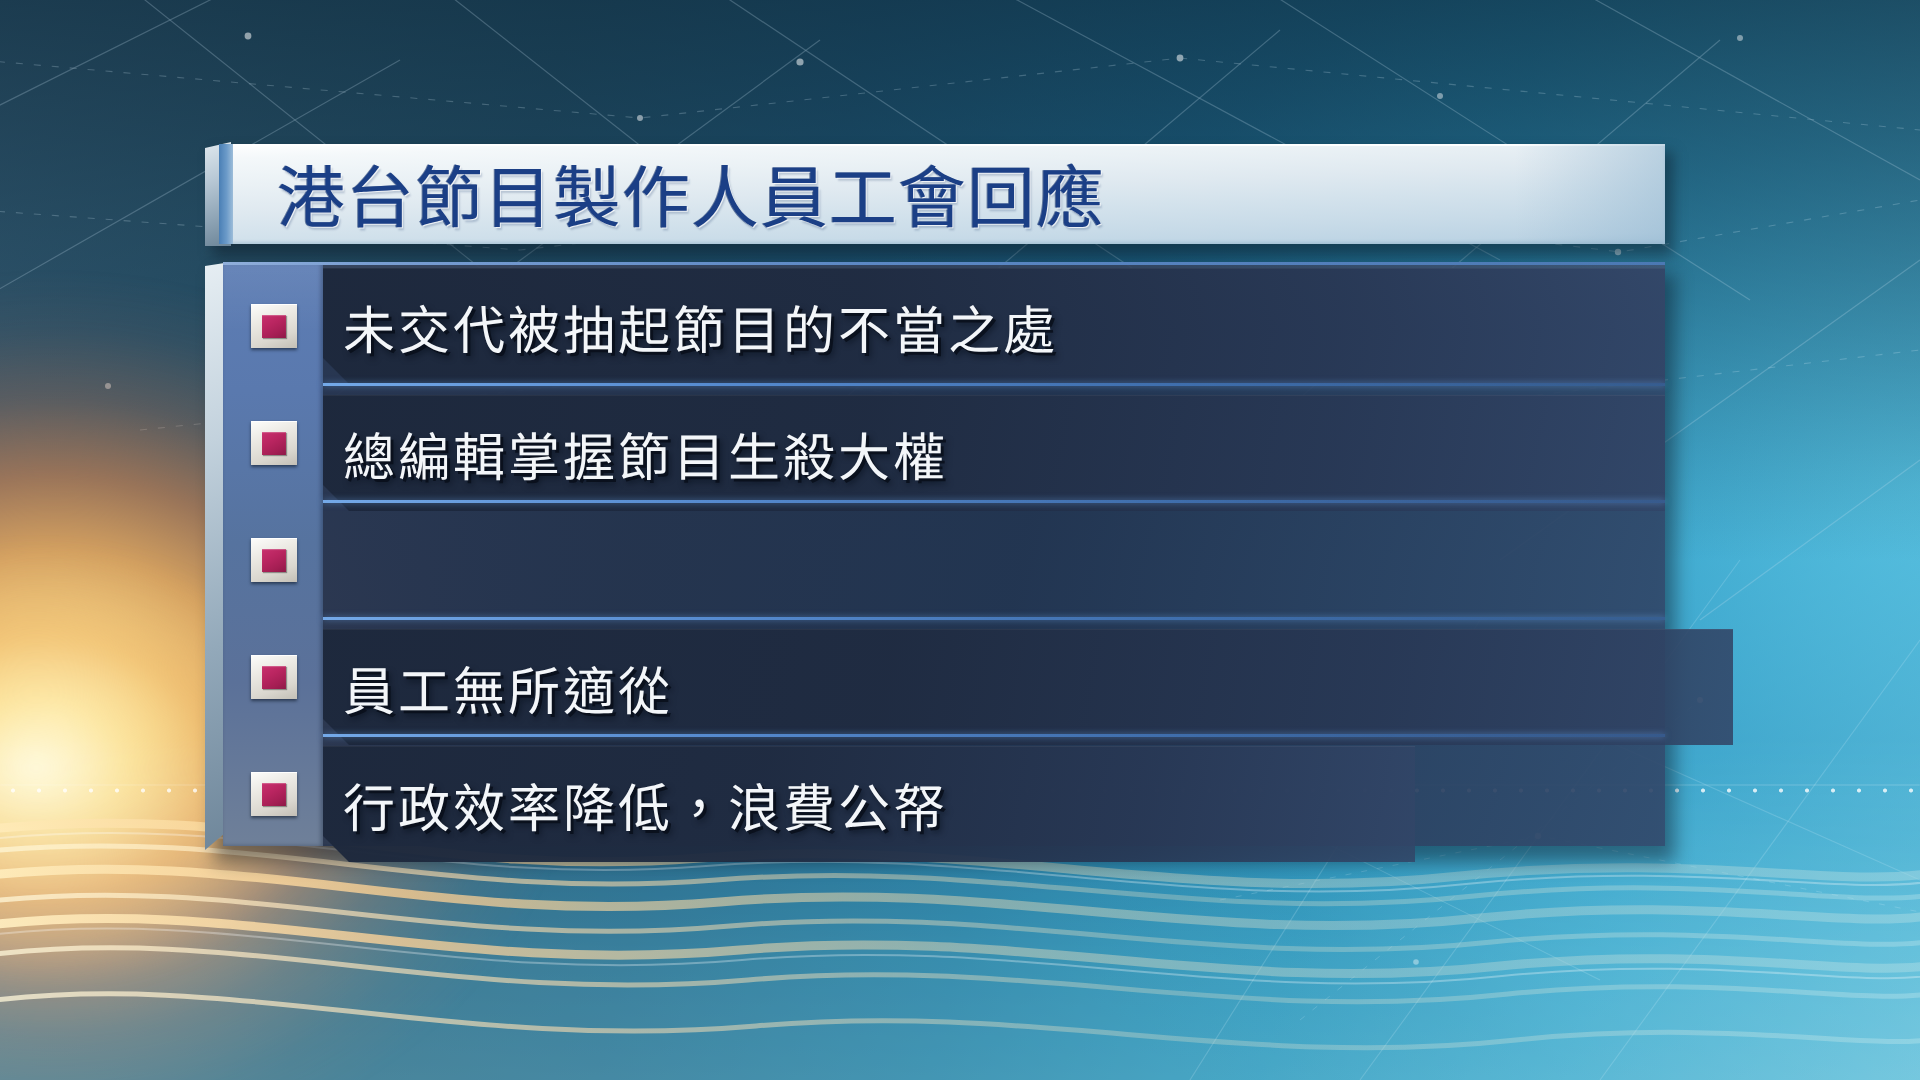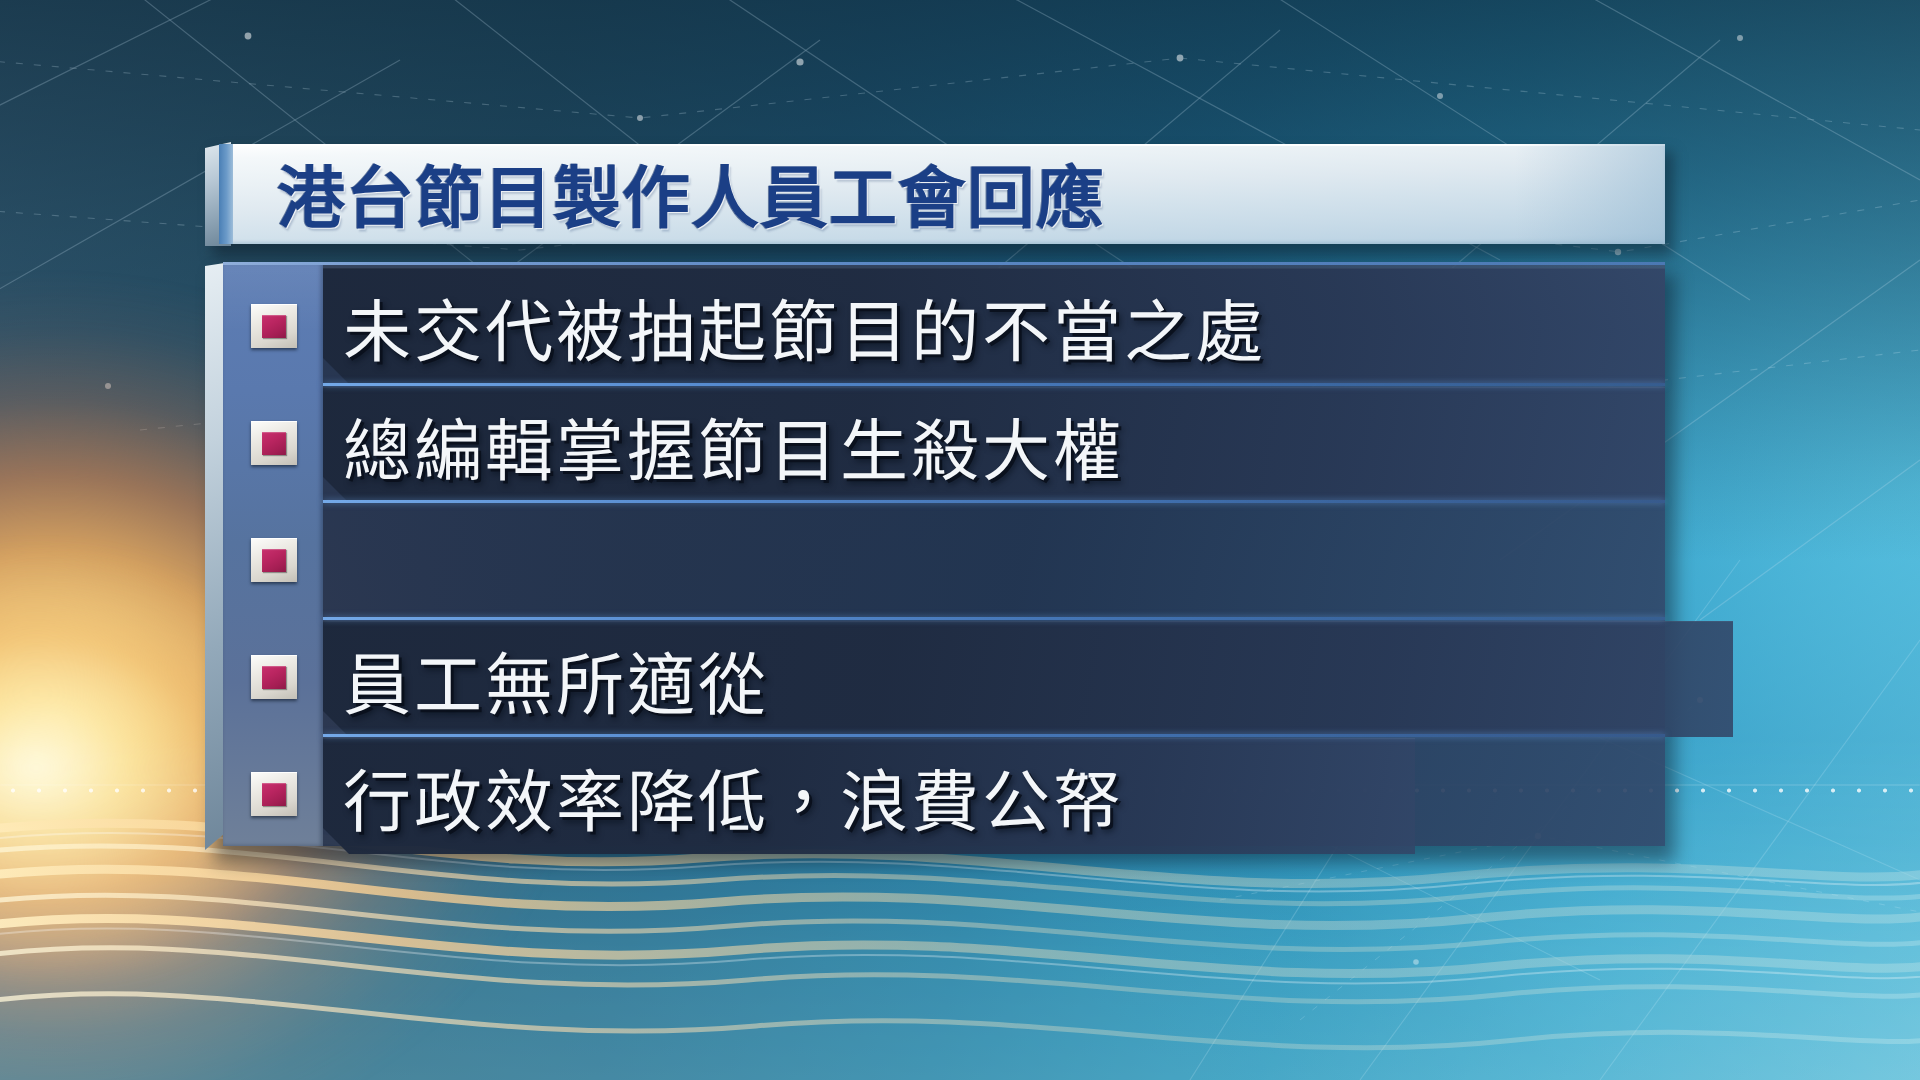--- a/index.html
+++ b/index.html
@@ -194,21 +194,21 @@
     right: 0; top: 0;
     width: 150px; height: 100%;
     background: linear-gradient(90deg, rgba(174,201,220,0) 0%, rgba(150,185,210,0.55) 100%);
   }
   .title-text {
     position: absolute;
     left: 58px;
     top: 50%;
     transform: translateY(-52%);
     font-size: 68px;
-    font-weight: 700;
+    font-weight: 400;
     letter-spacing: 1px;
     color: #1b3f86;
     text-shadow:
        1px 1px 0 rgba(255,255,255,0.75),
       -1px 0 0 rgba(20,48,105,0.6),
        2px 3px 2px rgba(30,60,110,0.22);
     white-space: nowrap;
     font-family: "DejaVu Sans", "Liberation Sans", sans-serif;
   }
 
@@ -284,35 +284,35 @@
     align-items: center;
     background:
       linear-gradient(100deg,
         rgba(29,40,60,0.97) 0%,
         rgba(31,43,65,0.95) 40%,
         rgba(40,56,85,0.92) 75%,
         rgba(50,70,104,0.88) 100%);
     clip-path: polygon(0 0, 100% 0, 100% 100%, 26px 100%, 0 calc(100% - 26px));
     box-shadow: inset 0 1px 0 rgba(255,255,255,0.05);
   }
-  .row + .row { margin-top: 2px; }
+  .row + .row { margin-top: 10px; }
   .row-sep {
     position: absolute;
     left: 118px;
     width: 1342px;
     height: 3px;
     background: linear-gradient(90deg,
         rgba(120,175,240,0.95) 0%,
         rgba(92,150,225,0.88) 30%,
         rgba(72,130,205,0.72) 65%,
         rgba(62,115,185,0.45) 100%);
     box-shadow: 0 0 6px rgba(110,170,240,0.55);
   }
   .row-text {
-    font-size: 68px;
+    font-size: 52px;
     font-weight: 400;
     color: #f3f6f9;
     letter-spacing: 3px;
     margin-left: 20px;
     white-space: nowrap;
     text-shadow:
         3px 3px 0 rgba(8,14,26,0.85),
         4px 5px 6px rgba(4,10,20,0.6);
     font-family: "DejaVu Sans", "Liberation Sans", sans-serif;
   }

